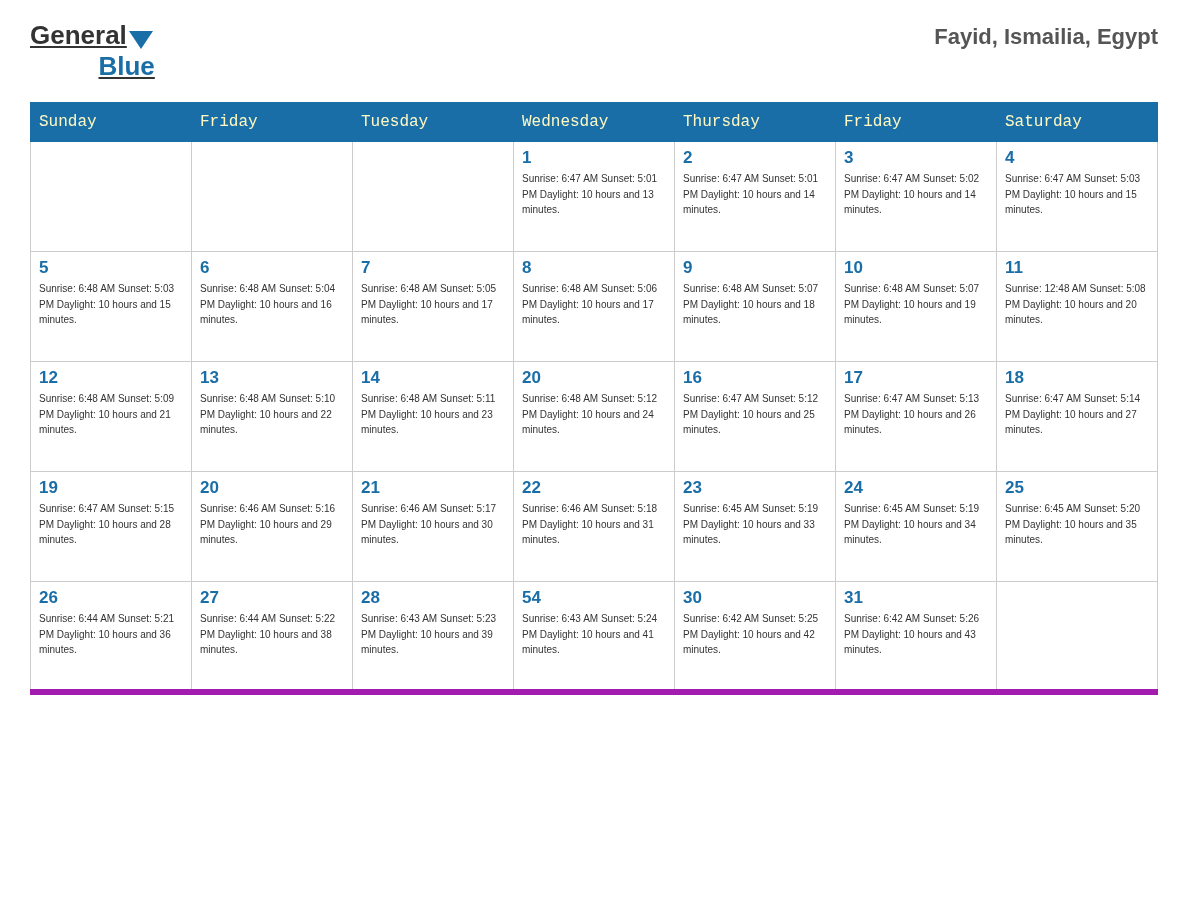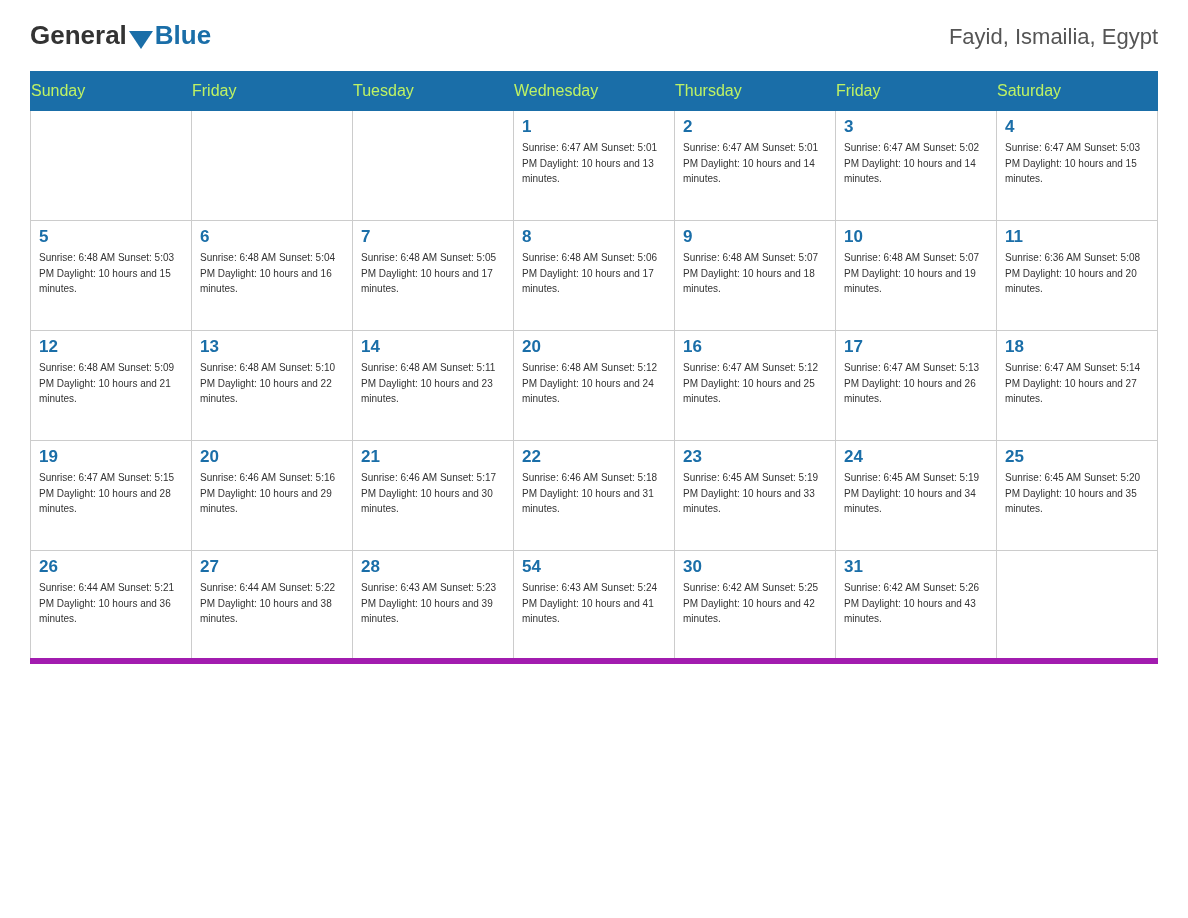--- a/index.html
+++ b/index.html
@@ -12,22 +12,23 @@
       min-height: 918px;
     }
     .header {
       display: flex;
       justify-content: space-between;
       align-items: flex-start;
       margin-bottom: 20px;
     }
     .logo {
       display: flex;
-      flex-direction: row;
-      align-items: center;
+      flex-direction: column;
+      align-items: flex-end;
+      text-decoration: underline;
     }
     .logo-text {
       display: flex;
       align-items: center;
       font-size: 26px;
       font-weight: bold;
       color: #333;
     }
     .logo-general { color: #333; }
     .logo-arrow {
@@ -51,34 +52,36 @@
     .calendar-title {
       font-size: 52px;
       font-weight: normal;
       color: #222;
       line-height: 1.1;
     }
     .calendar-subtitle {
       font-size: 22px;
       color: #555;
       margin-top: 4px;
+      font-weight: bold;
     }
     table {
       width: 100%;
       border-collapse: collapse;
       table-layout: fixed;
     }
     thead tr th {
       background-color: #1a6ea8;
-      color: #bef264;
-      padding: 10px 0;
+      color: #fef9c3;
+      padding: 10px 8px;
       font-size: 16px;
       font-weight: normal;
       text-align: left;
       border: 1px solid #1a6ea8;
+      font-family: Liberation Mono, monospace;
     }
     tbody tr td {
       vertical-align: top;
       padding: 6px 8px 8px 8px;
       border: 1px solid #ccc;
       font-size: 12.5px;
       color: #333;
       height: 110px;
     }
     .day-number {
@@ -199,21 +202,21 @@
         </td>
         <td>
           <div class="day-number">10</div>
           <div class="day-info">Sunrise: 6:48 AM
 Sunset: 5:07 PM
 Daylight: 10 hours
 and 19 minutes.</div>
         </td>
         <td>
           <div class="day-number">11</div>
-          <div class="day-info">Sunrise: 6:36 AM
+          <div class="day-info">Sunrise: 12:48 AM
 Sunset: 5:08 PM
 Daylight: 10 hours
 and 20 minutes.</div>
         </td>
       </tr>
       <tr>
         <td>
           <div class="day-number">12</div>
           <div class="day-info">Sunrise: 6:48 AM
 Sunset: 5:09 PM

